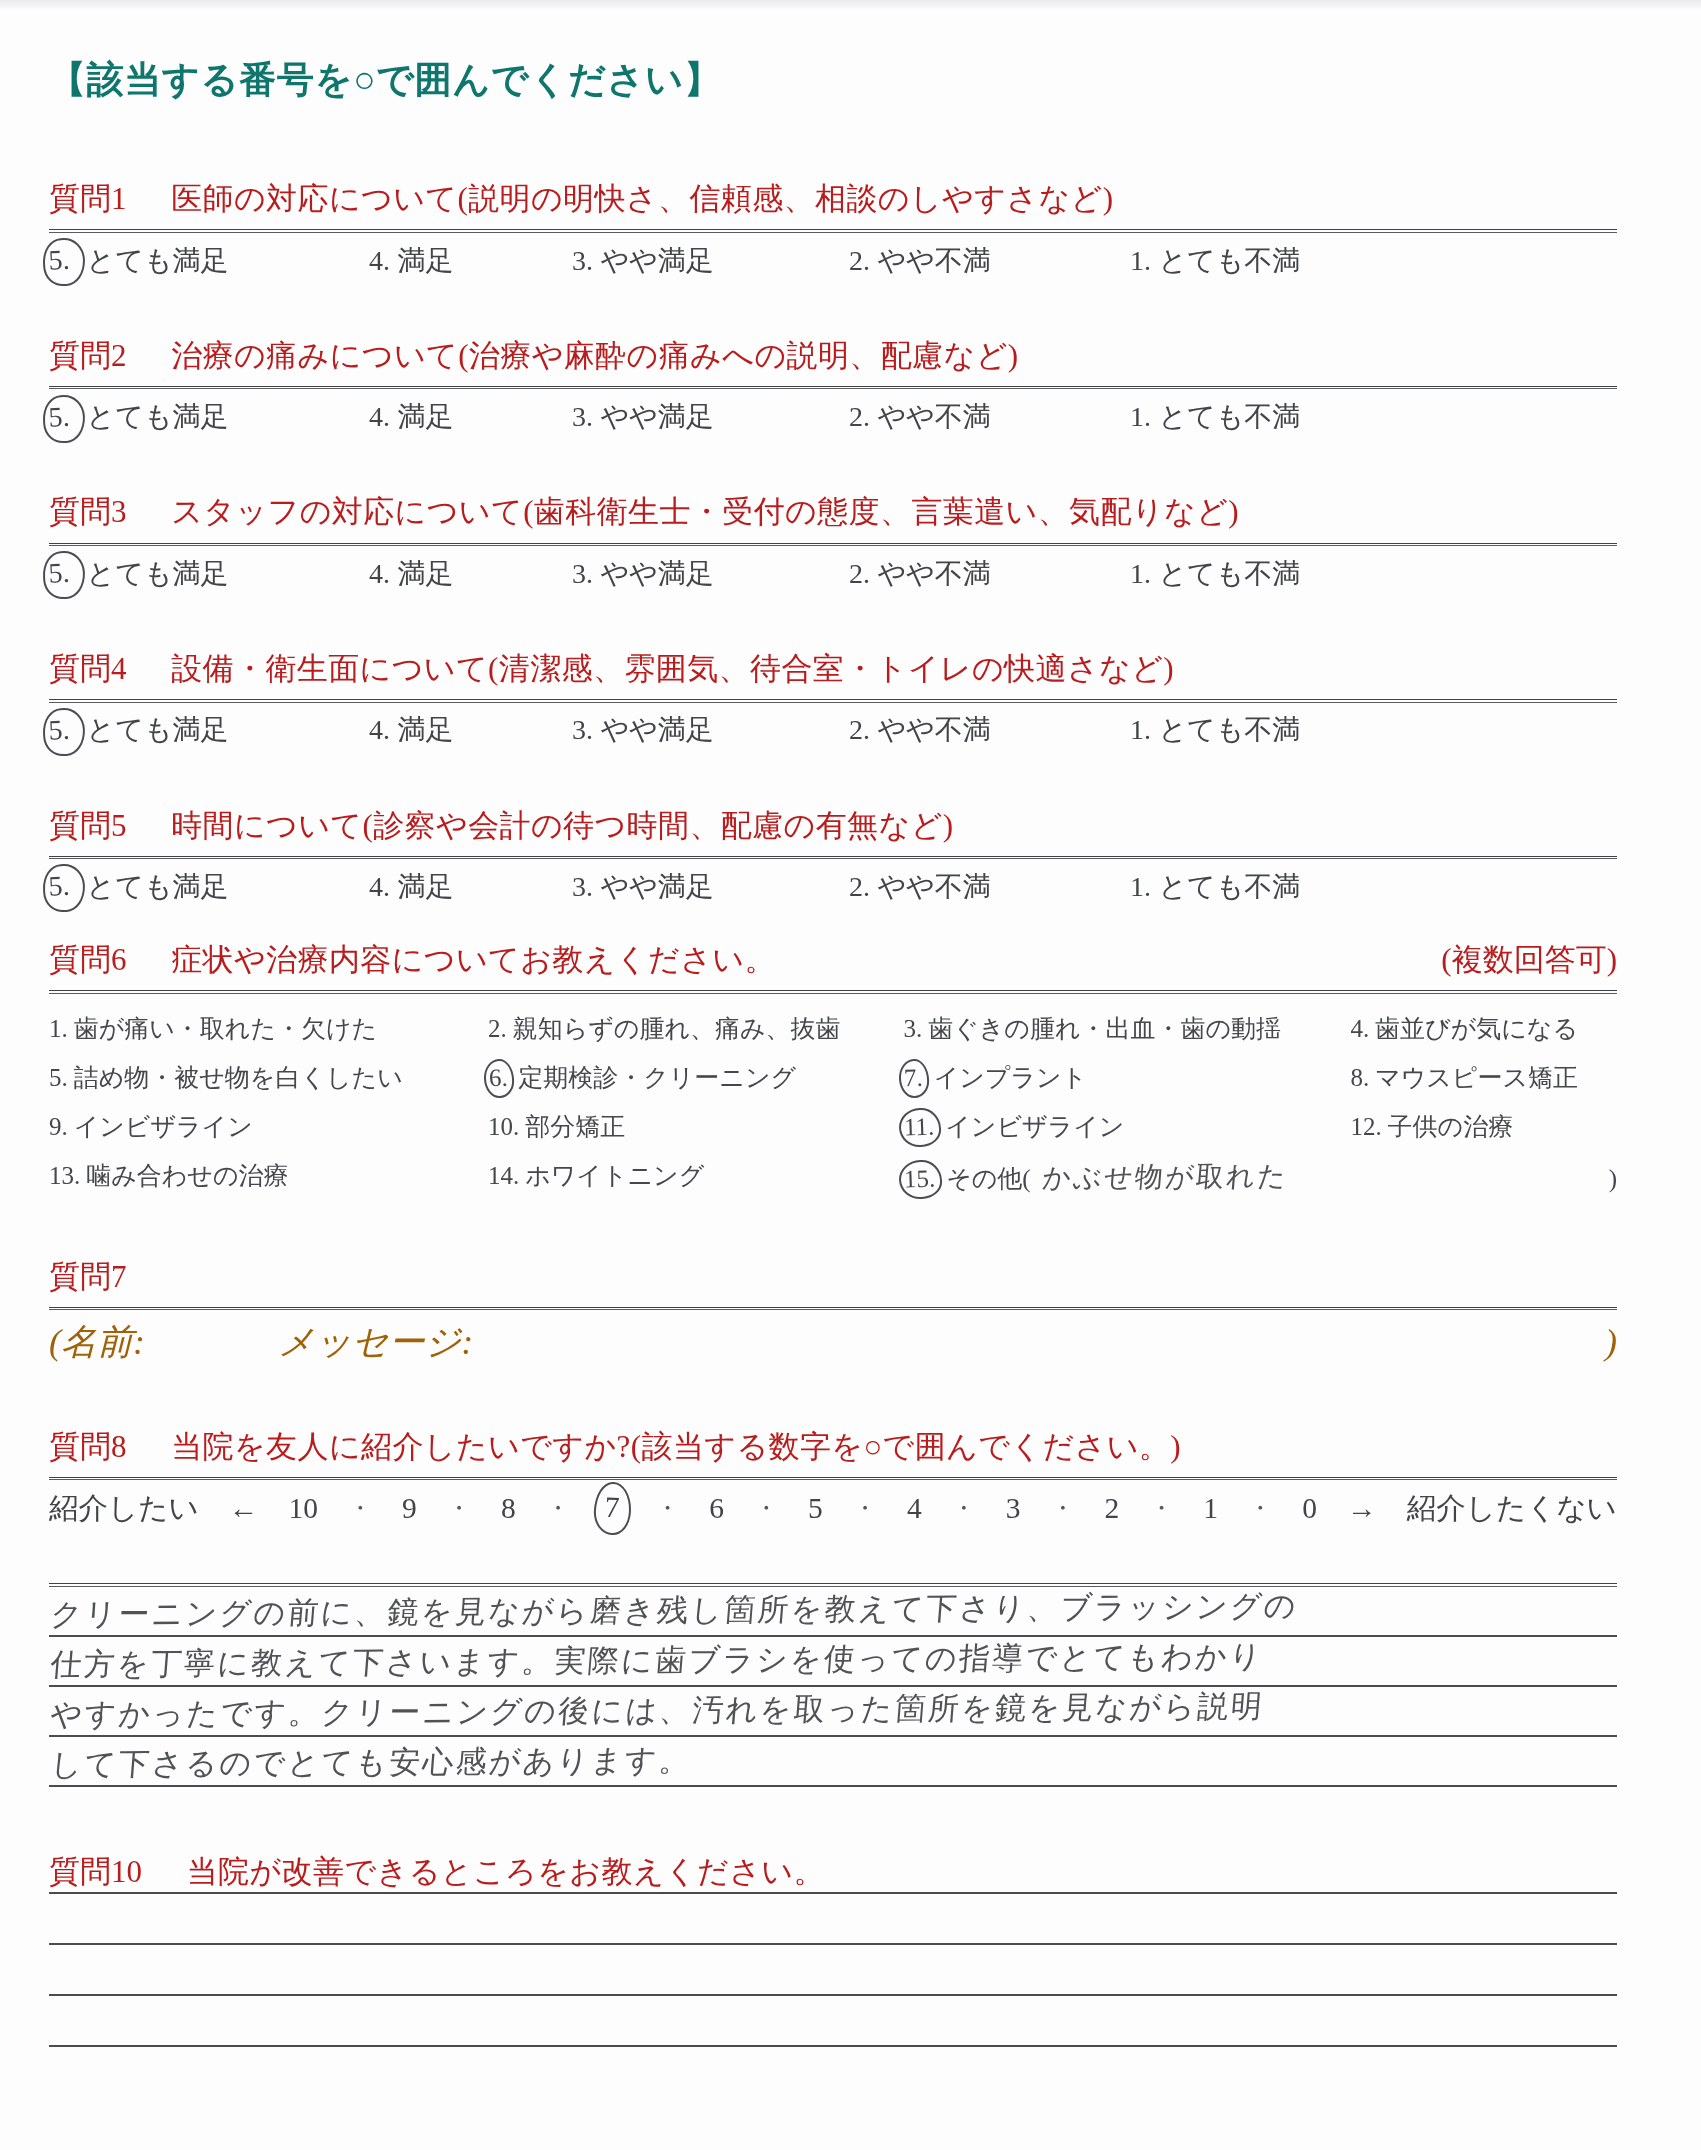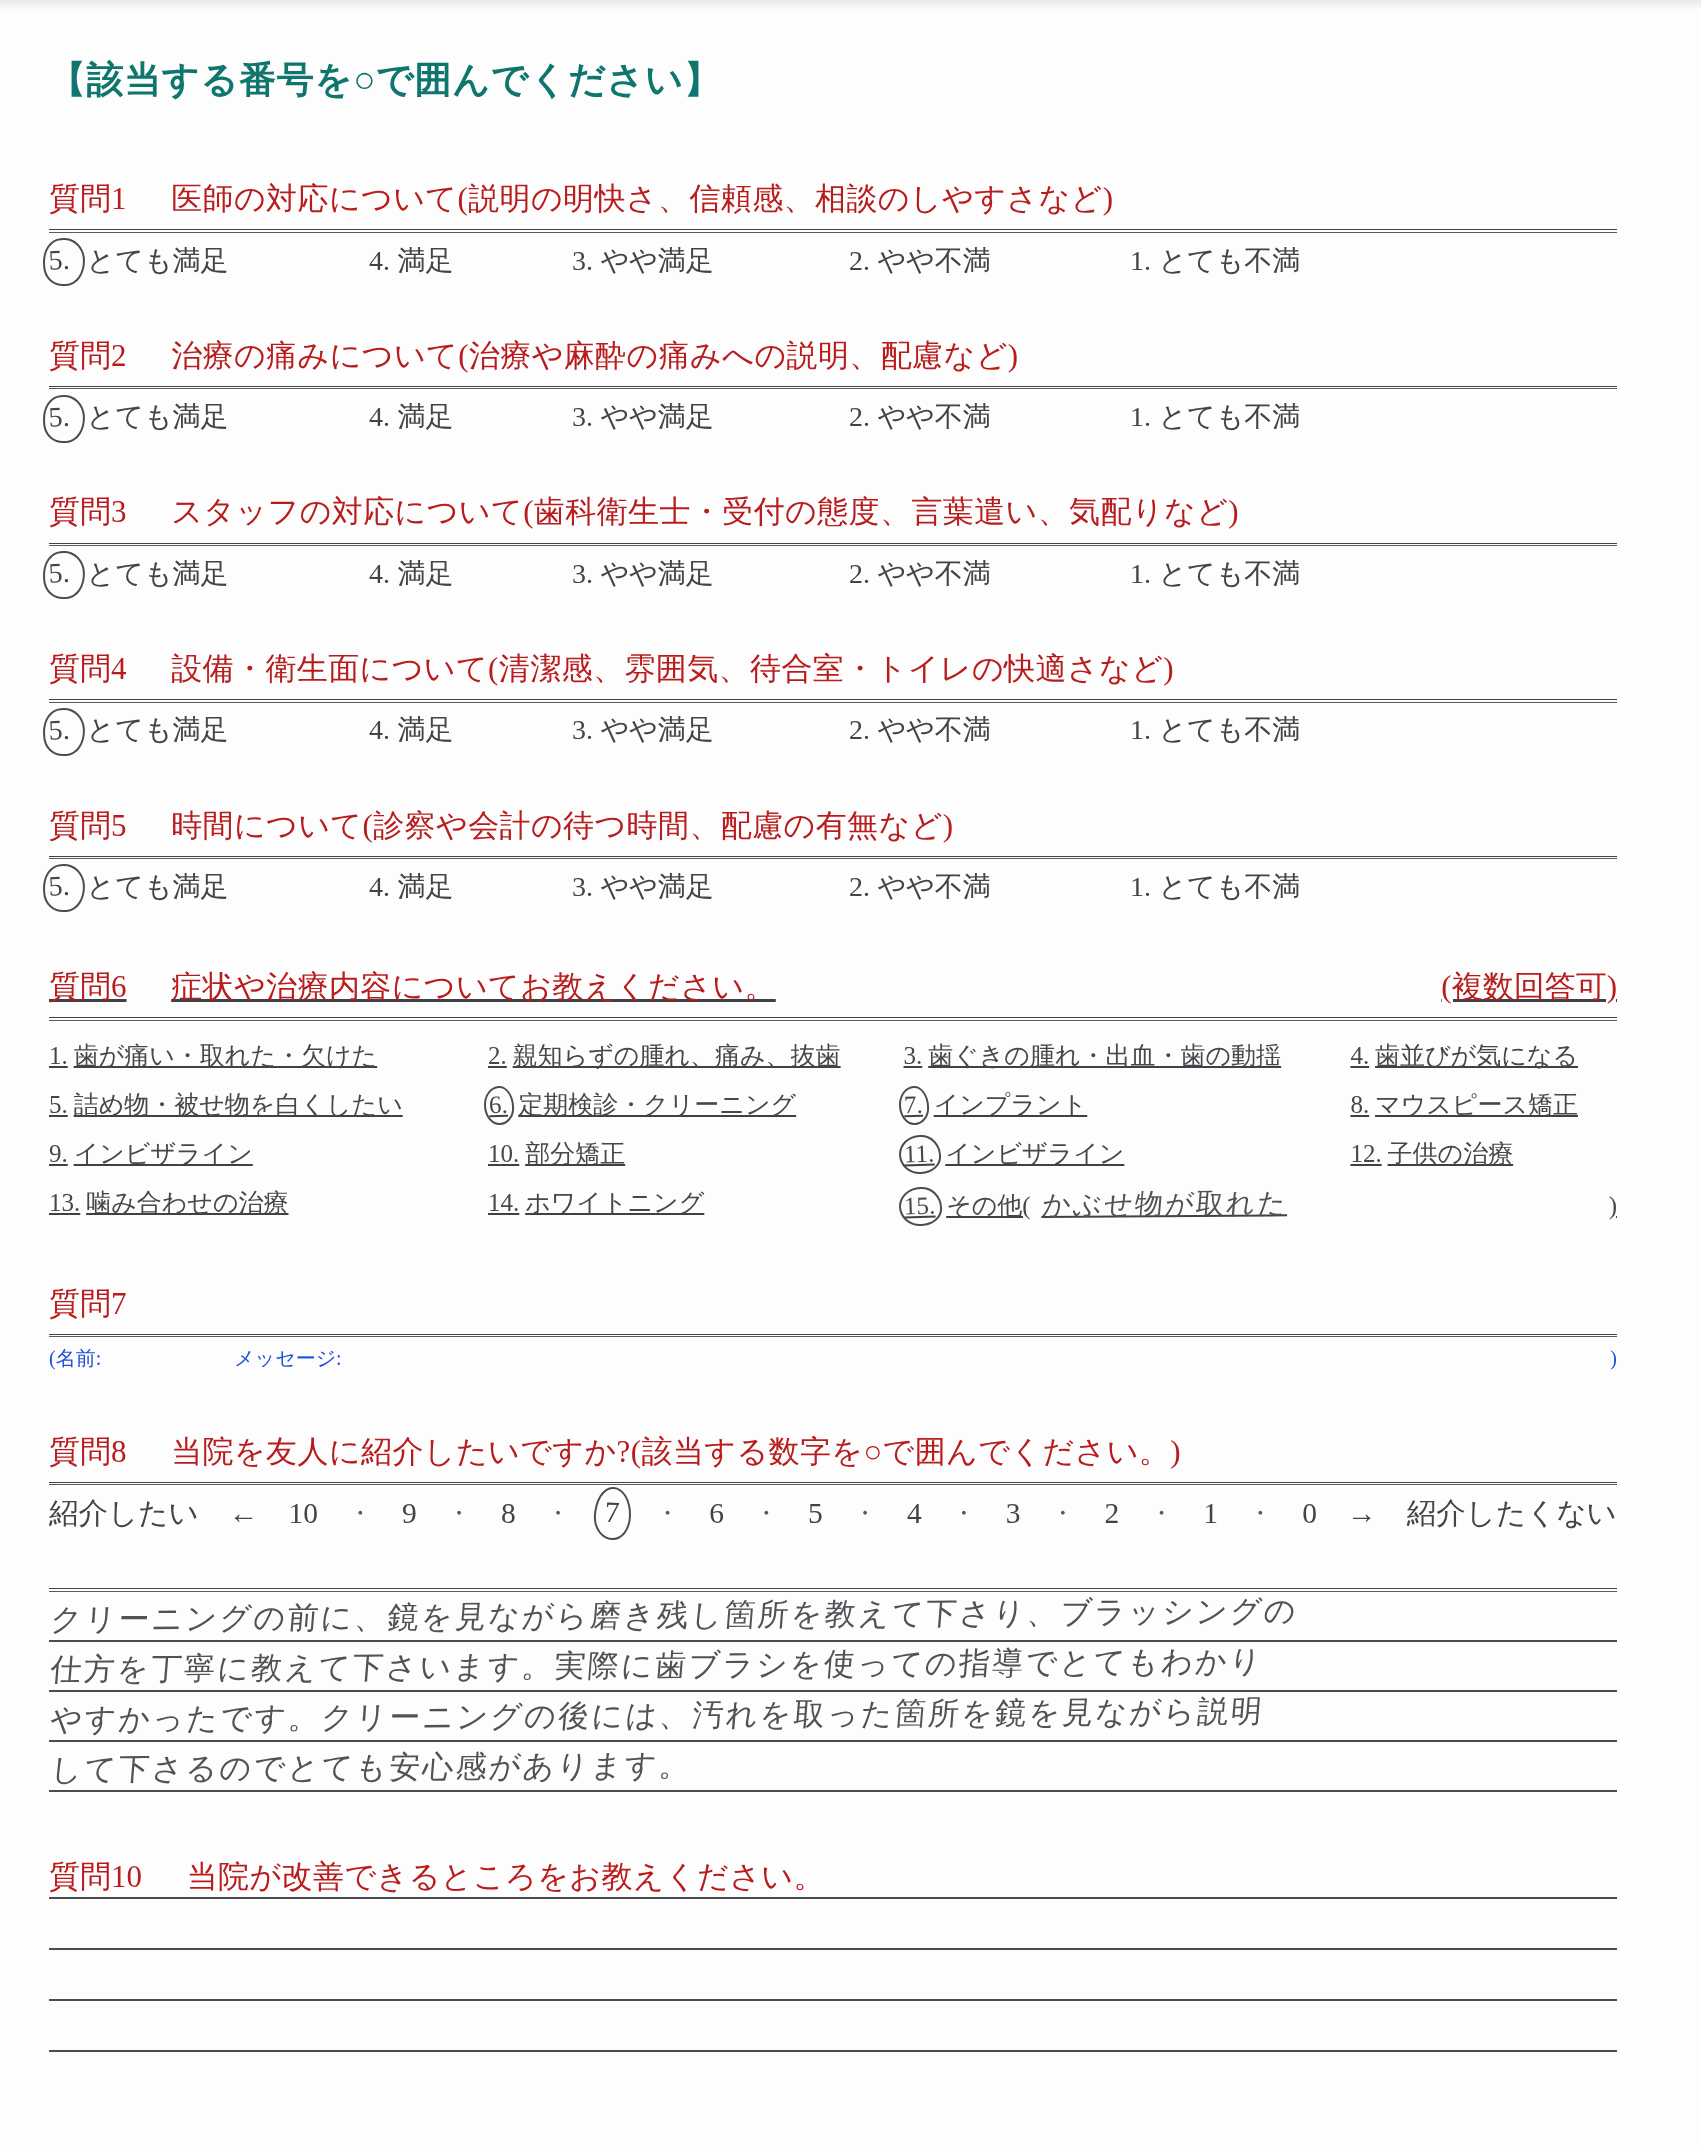--- a/index.html
+++ b/index.html
@@ -33,21 +33,21 @@
     border-radius:50% 50% 48% 52% / 58% 54% 46% 44%;
     padding:3.7px 9.6px 7.4px 8.9px;margin:-10.3px -5.9px -11.8px -5.9px;transform:rotate(2deg);}
   .q6-grid{display:grid;margin-top:19px;grid-template-columns:28% 26.5% 28.5% 17%;
     grid-auto-rows:49px;font-size:25px;line-height:1.25;color:#45474a;align-items:start;}
   .q6-opt{display:flex;align-items:baseline;white-space:nowrap;}
   .q6-opt .opt-num{margin-right:5.9px;}
   .span2{grid-column:3 / 5;}
   .handwriting{font-size:28px;color:#505255;letter-spacing:2.2px;
     transform:skewX(-5deg) rotate(-0.4deg);transform-origin:left bottom;display:inline-block;}
   .close-paren{margin-left:auto;}
-  .q7-row{display:flex;align-items:baseline;margin-top:7.4px;font-size:20px;color:#1d4ed8;}
+  .q7-row{display:flex;align-items:baseline;margin-top:7.4px;font-size:36px;color:#a16207;font-style:italic;}
   .q7-msg{margin-left:133px;}
   .scale-row{display:flex;align-items:center;justify-content:space-between;
     margin-top:8.9px;font-size:29.5px;line-height:1.3;color:#424447;}
   .scale-dot{font-size:23.6px;color:#55575a;align-self:center;}
   .write-line{height:48px;border-bottom:2.2px solid #4a4c4e;display:flex;align-items:flex-end;overflow:visible;}
   .write-line .handwriting{font-size:31px;line-height:1;padding-bottom:4.4px;white-space:nowrap;}
   .blank-line{height:49px;border-top:2.2px solid #4a4c4e;}
   .q10-header{margin-top:0;}
 </style>
 </head>
@@ -202,21 +202,21 @@
           <span class="opt-num">2.</span>
           <span>やや不満</span>
         </span>
       <span class="opt">
           <span class="opt-num">1.</span>
           <span>とても不満</span>
         </span>
     </div>
   </section>
 
-  <section class="q-block" style="margin-top:63px;text-decoration:underline;">
+  <section class="q-block" style="margin-top:36px;">
     <div class="q-header">
       <span class="q-num">質問6</span>
       <span class="q-title">症状や治療内容についてお教えください。</span>
       <span class="q-note">(複数回答可)</span>
     </div>
     <div class="rule"></div>
     <div class="q6-grid">
       <span class="q6-opt">
           <span class="opt-num">1.</span>
           <span>歯が痛い・取れた・欠けた</span>

